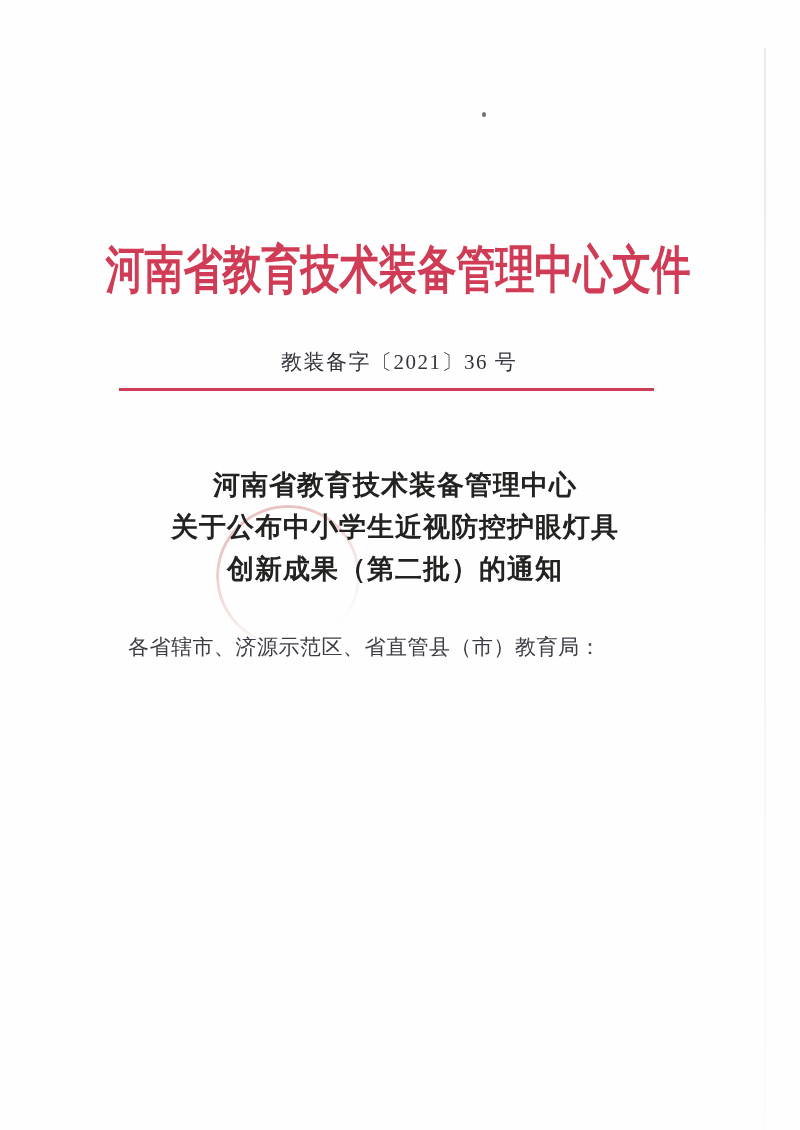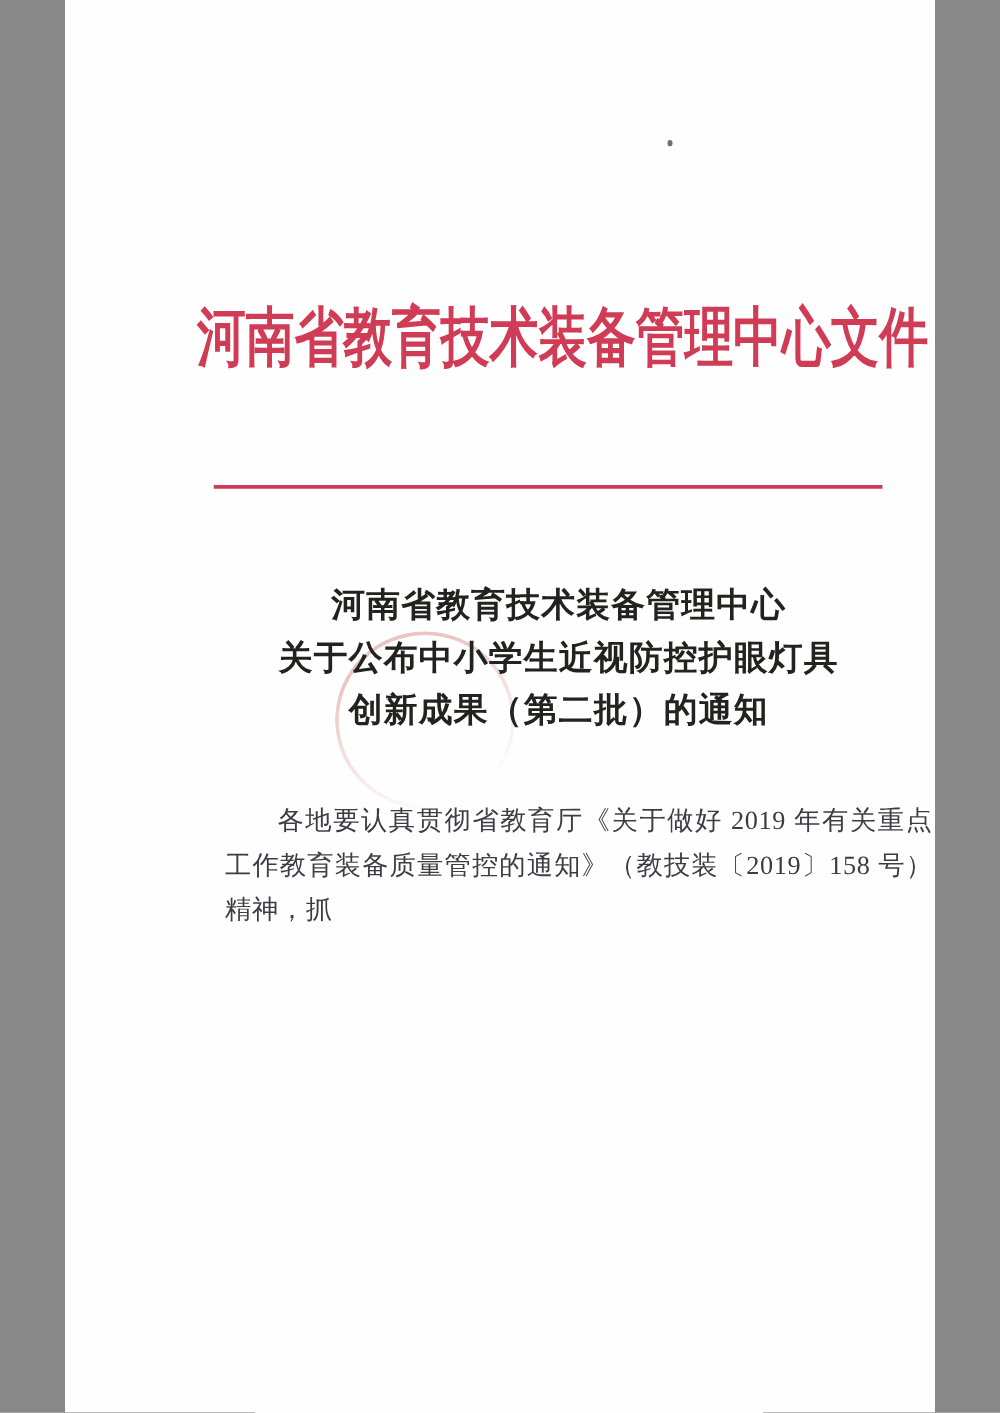--- a/index.html
+++ b/index.html
@@ -1,18 +1,18 @@
 <!DOCTYPE html>
 <html><head>
 <meta charset="utf-8">
 <style>
   html, body { margin: 0; padding: 0; background: #888; }
   .page {
     position: relative;
-    width: 696px;
+    width: 800px;
     height: 1130px;
     margin: 0 auto;
     background: #fefefe;
     overflow: hidden;
     font-family: "Liberation Serif", "DejaVu Serif", serif;
   }
   
   .page-edge {
     position: absolute;
     top: 48px;
@@ -115,28 +115,29 @@
 </head>
 <body>
 
 <div class="page">
 
   <div class="page-edge"></div>
   <div class="speck"></div>
 
   <div class="letterhead">河南省教育技术装备管理中心文件</div>
 
+  <div class="doc-number">教装备字〔2021〕36 号</div>
 
   <div class="red-rule"></div>
 
   <div class="stamp"></div>
 
   <div class="notice-title">
     <div>河南省教育技术装备管理中心</div>
     <div>关于公布中小学生近视防控护眼灯具</div>
     <div>创新成果（第二批）的通知</div>
   </div>
 
   <div class="body-text">
-    <p class="indent gap-before">各地要认真贯彻省教育厅《关于做好 2019 年有关重点工作教育装备质量管控的通知》（教技装〔2019〕158 号）精神，抓</p>
+    <p>各省辖市、济源示范区、省直管县（市）教育局：</p>
   </div>
 
 </div>
 
 </body></html>

